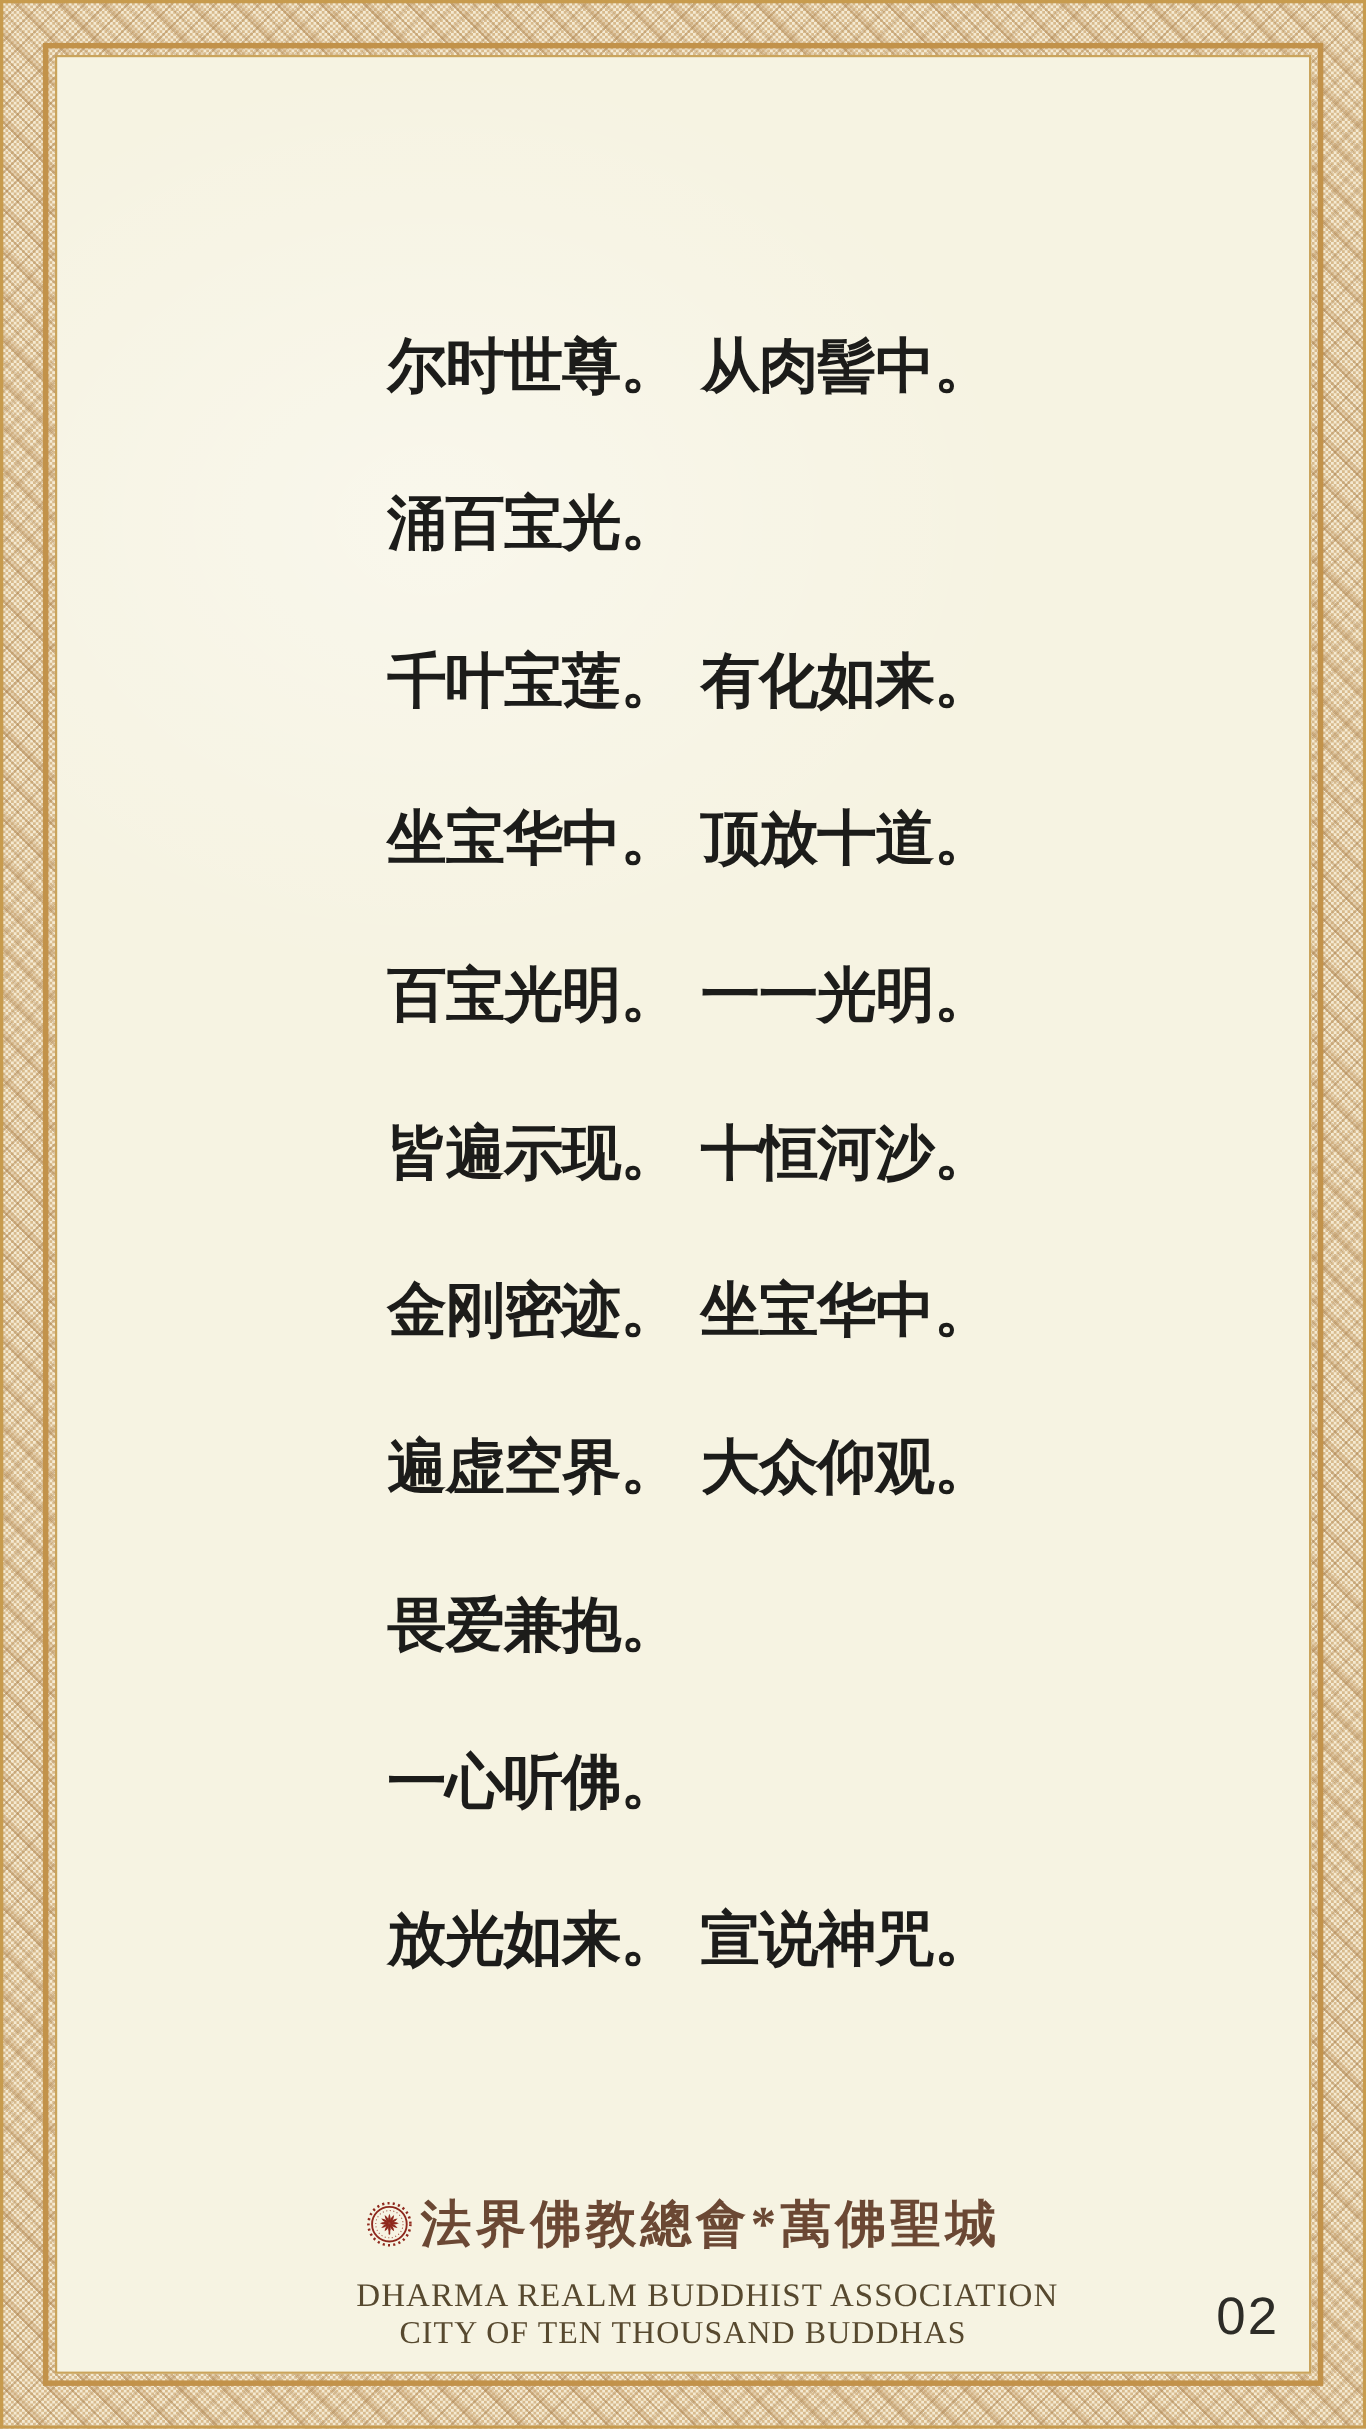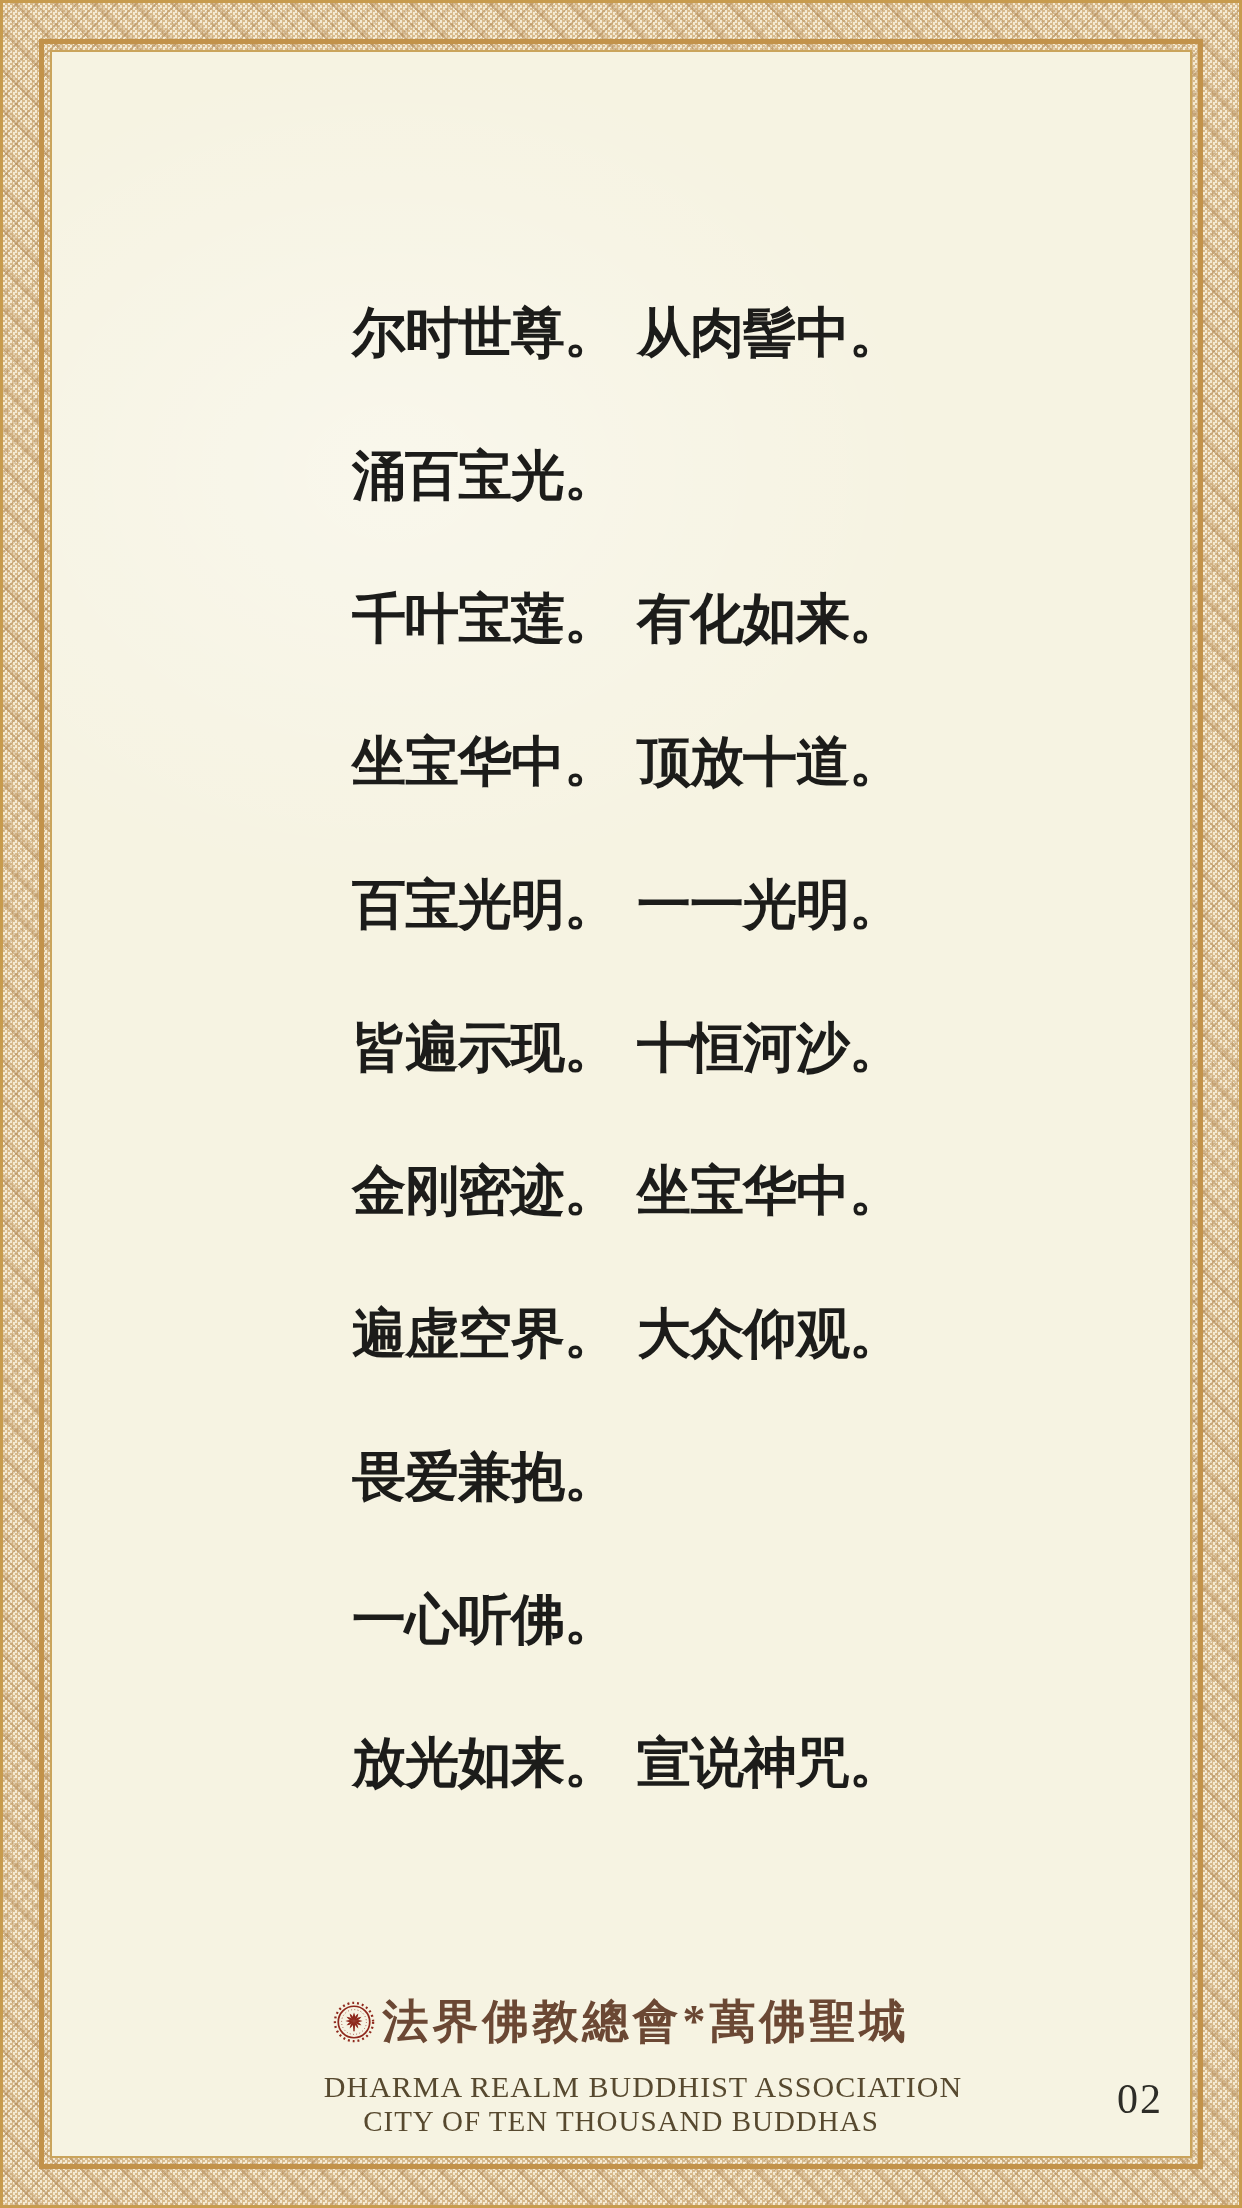--- a/index.html
+++ b/index.html
@@ -62,23 +62,23 @@
   }
   .brand-en1{
     font-size:30px;line-height:34px;letter-spacing:1px;
     color:#57492f;white-space:nowrap;padding-left:44px;
   }
   .brand-en2{
     font-size:29px;line-height:33px;letter-spacing:1px;
     color:#57492f;white-space:nowrap;margin-top:1px;
   }
   .pagenum{
-    position:absolute;right:27px;bottom:33px;
-    font-family:Liberation Serif, serif;
-    font-size:42px;color:#2d2c27;letter-spacing:2px;
+    position:absolute;right:27px;bottom:22px;
+    font-family:Liberation Sans, sans-serif;
+    font-size:48px;color:#2d2c27;letter-spacing:2px;
   }
 </style>
 </head>
 <body>
 
 <div class="page">
   <div class="gold-frame"></div>
   <div class="paper">
 
     <div class="verse">

